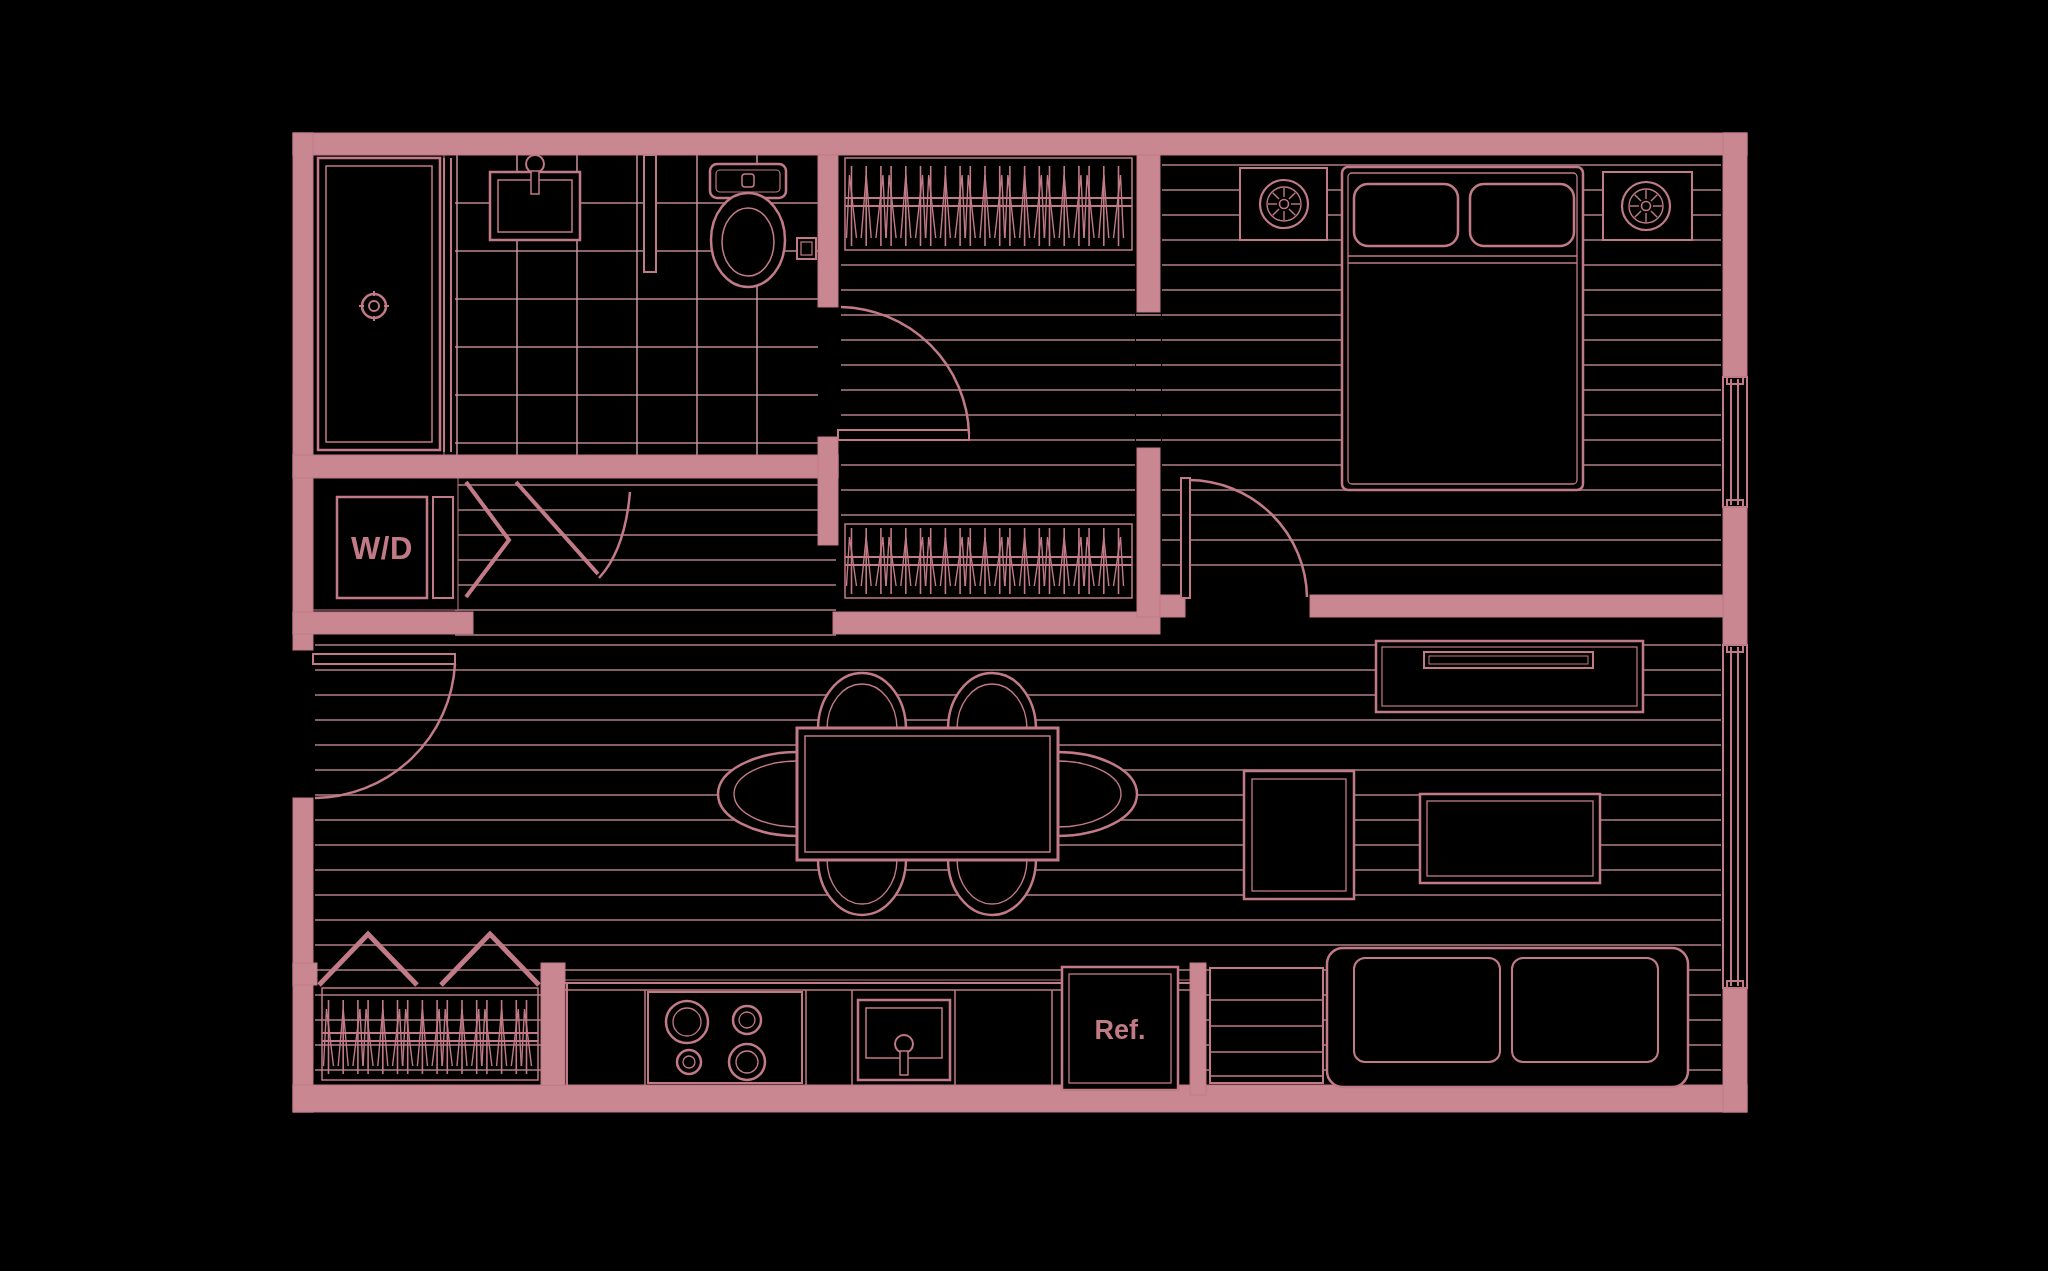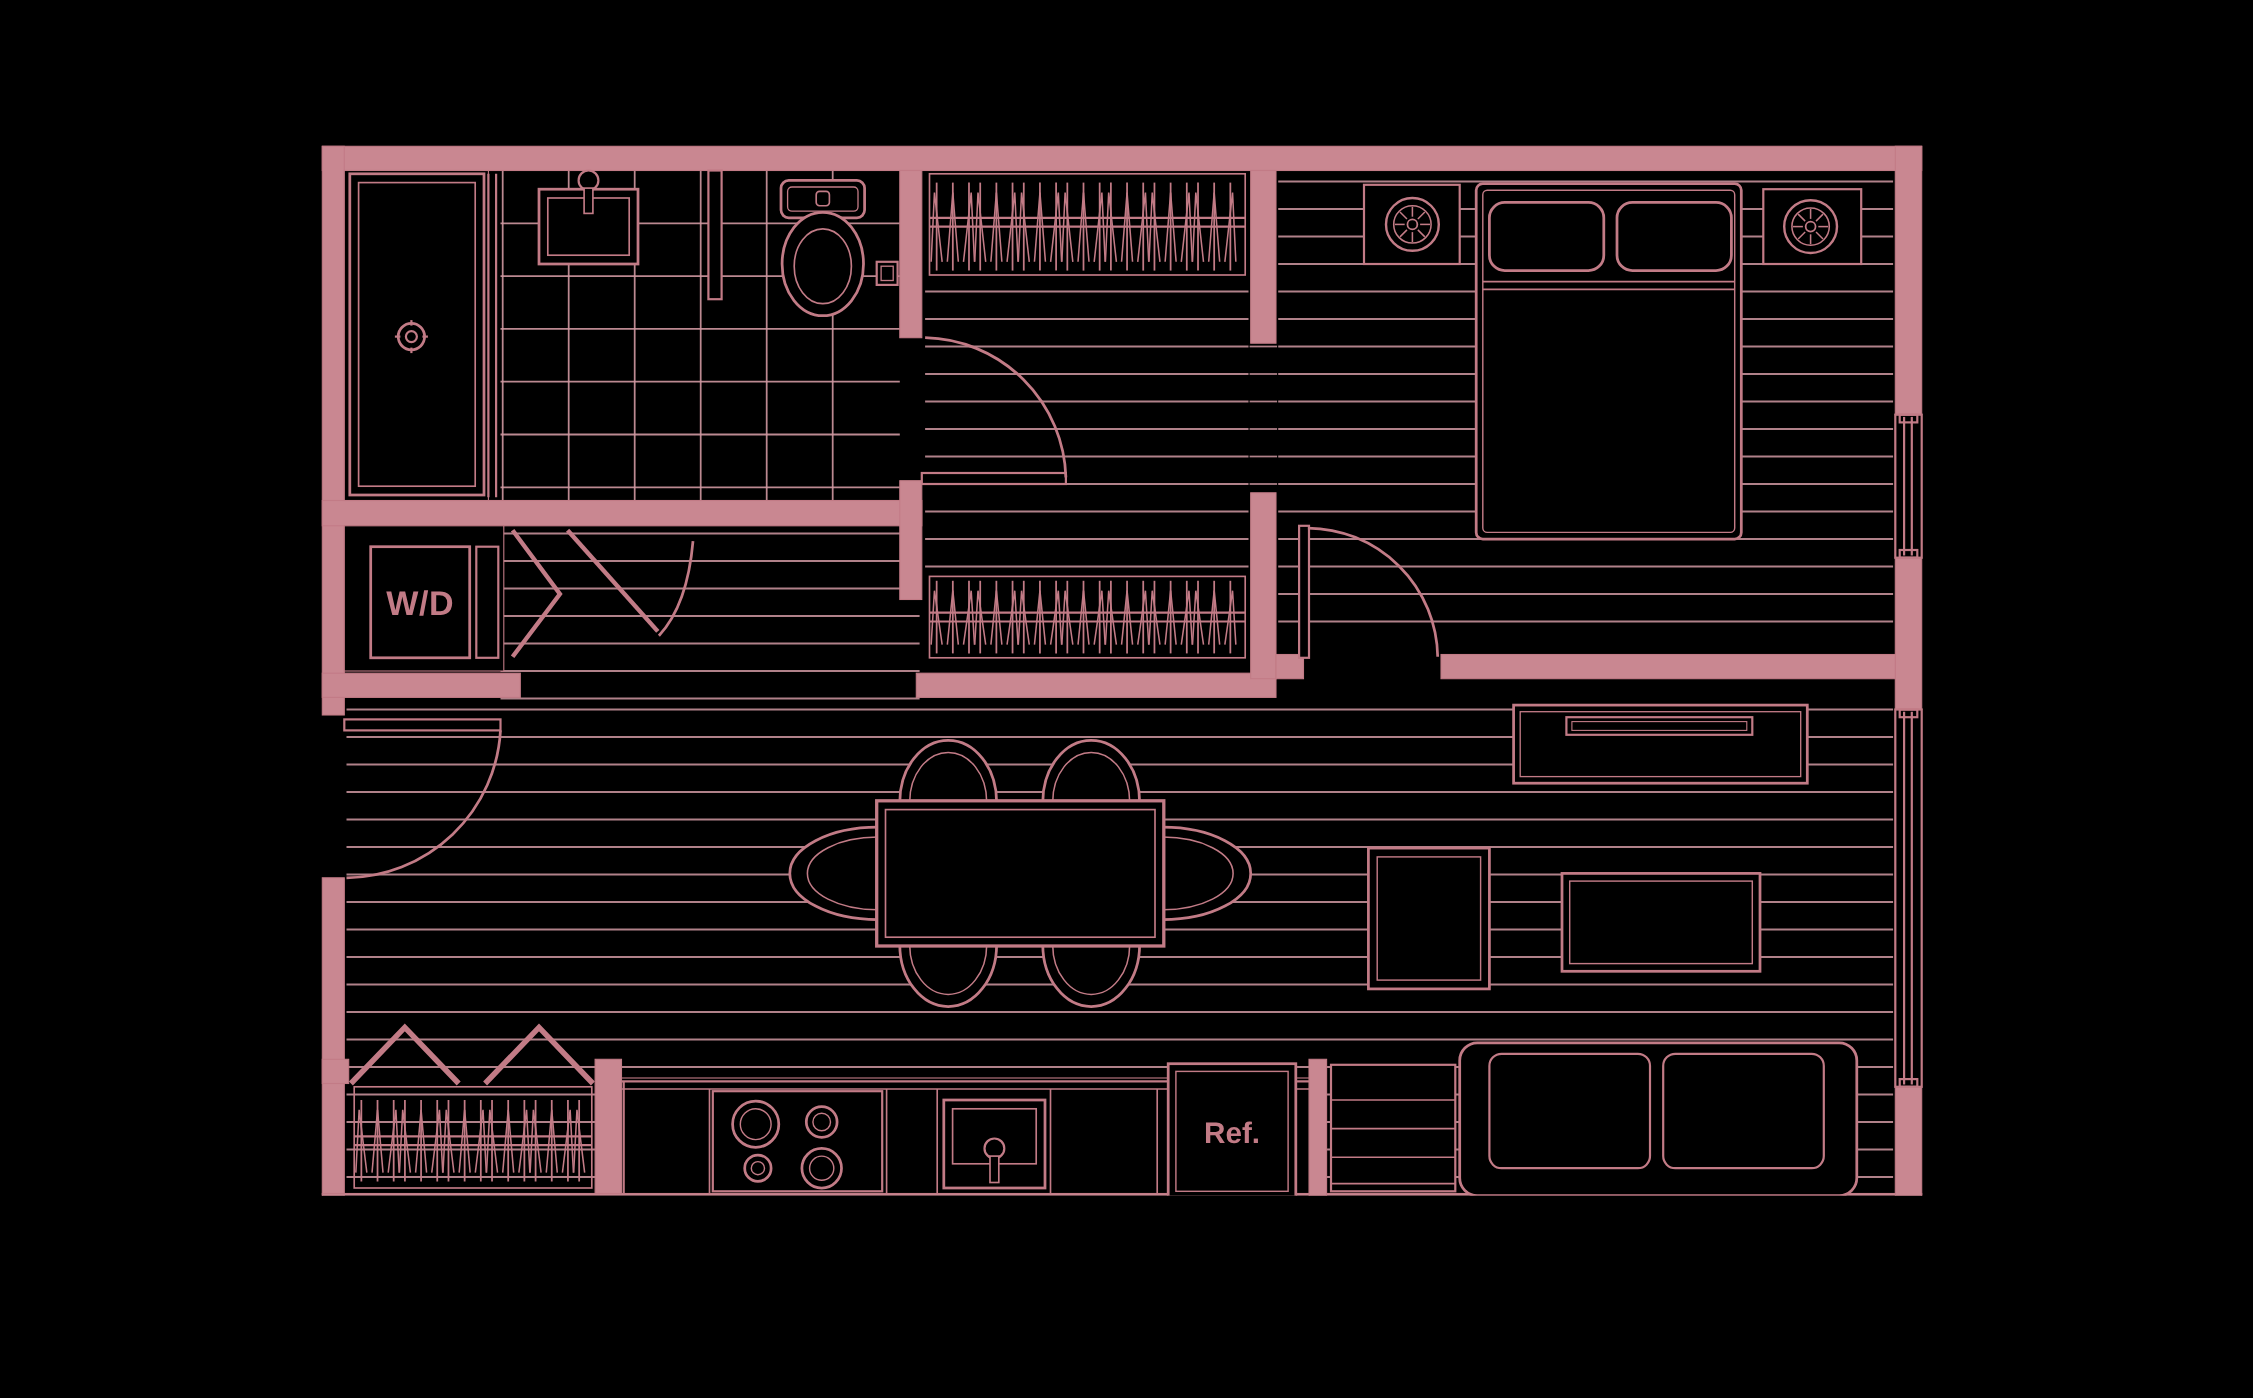--- a/index.html
+++ b/index.html
@@ -2,21 +2,21 @@
 <html style="--bg: #000000; --wall: #c98791; --line: #c27b86; --soft: #cf98a1;"><head>
 <meta charset="utf-8">
 <style>
   :root{
     --bg:#000000;
     --wall:#c98791;
     --line:#c27b86;
     --soft:#cf98a1;
   }
   html,body{margin:0;padding:0;background:var(--bg);}
-  .stage{position:relative;width:2048px;height:1087px;background:var(--bg);overflow:hidden;}
+  .stage{position:relative;width:2048px;height:1271px;background:var(--bg);overflow:hidden;}
   svg{display:block}
   .wall{fill:var(--wall);stroke:var(--line);stroke-width:1;}
   .ln{stroke:var(--line);fill:none;}
   .soft{stroke:var(--soft);fill:none;}
   .blk{fill:var(--bg);stroke:var(--line);}
   .plan-label{font-family:"Liberation Sans","DejaVu Sans",sans-serif;font-weight:bold;fill:var(--line);}
 </style>
 </head>
 <body>
 

